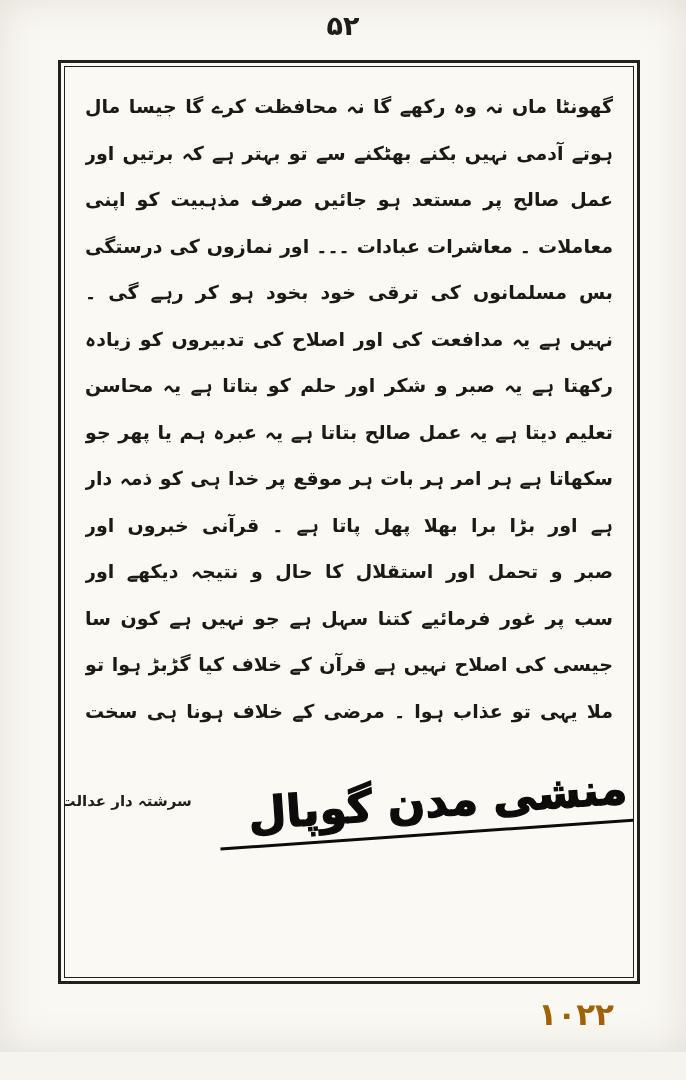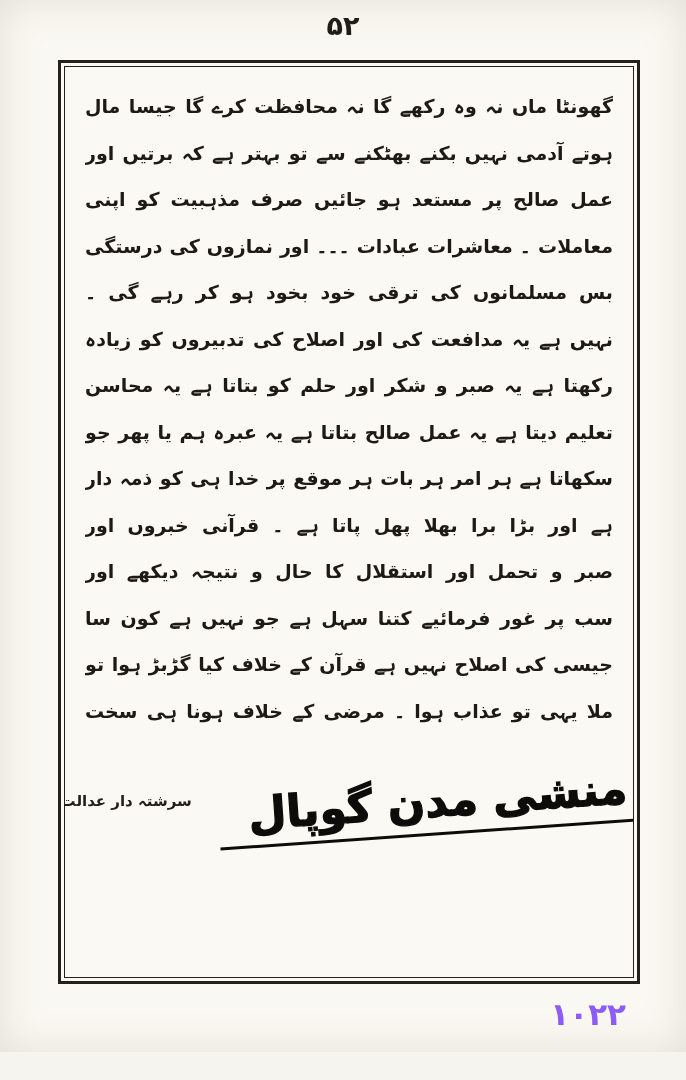--- a/index.html
+++ b/index.html
@@ -94,25 +94,25 @@
     font-size: 15px;
     font-weight: 700;
     color: #23201b;
     padding-bottom: 26px;
     white-space: nowrap;
   }
 
   .catalog-number {
     position: absolute;
     top: 996px;
-    right: 60px;
+    right: 72px;
     font-size: 31px;
     font-weight: 800;
     letter-spacing: 5px;
-    color: #8b5cf6;
+    color: #a16207;
   }
 </style>
 </head>
 <body>
 
 <div class="page">
 
   <div class="page-number-top">۵۲</div>
 
   <div class="frame-outer">

